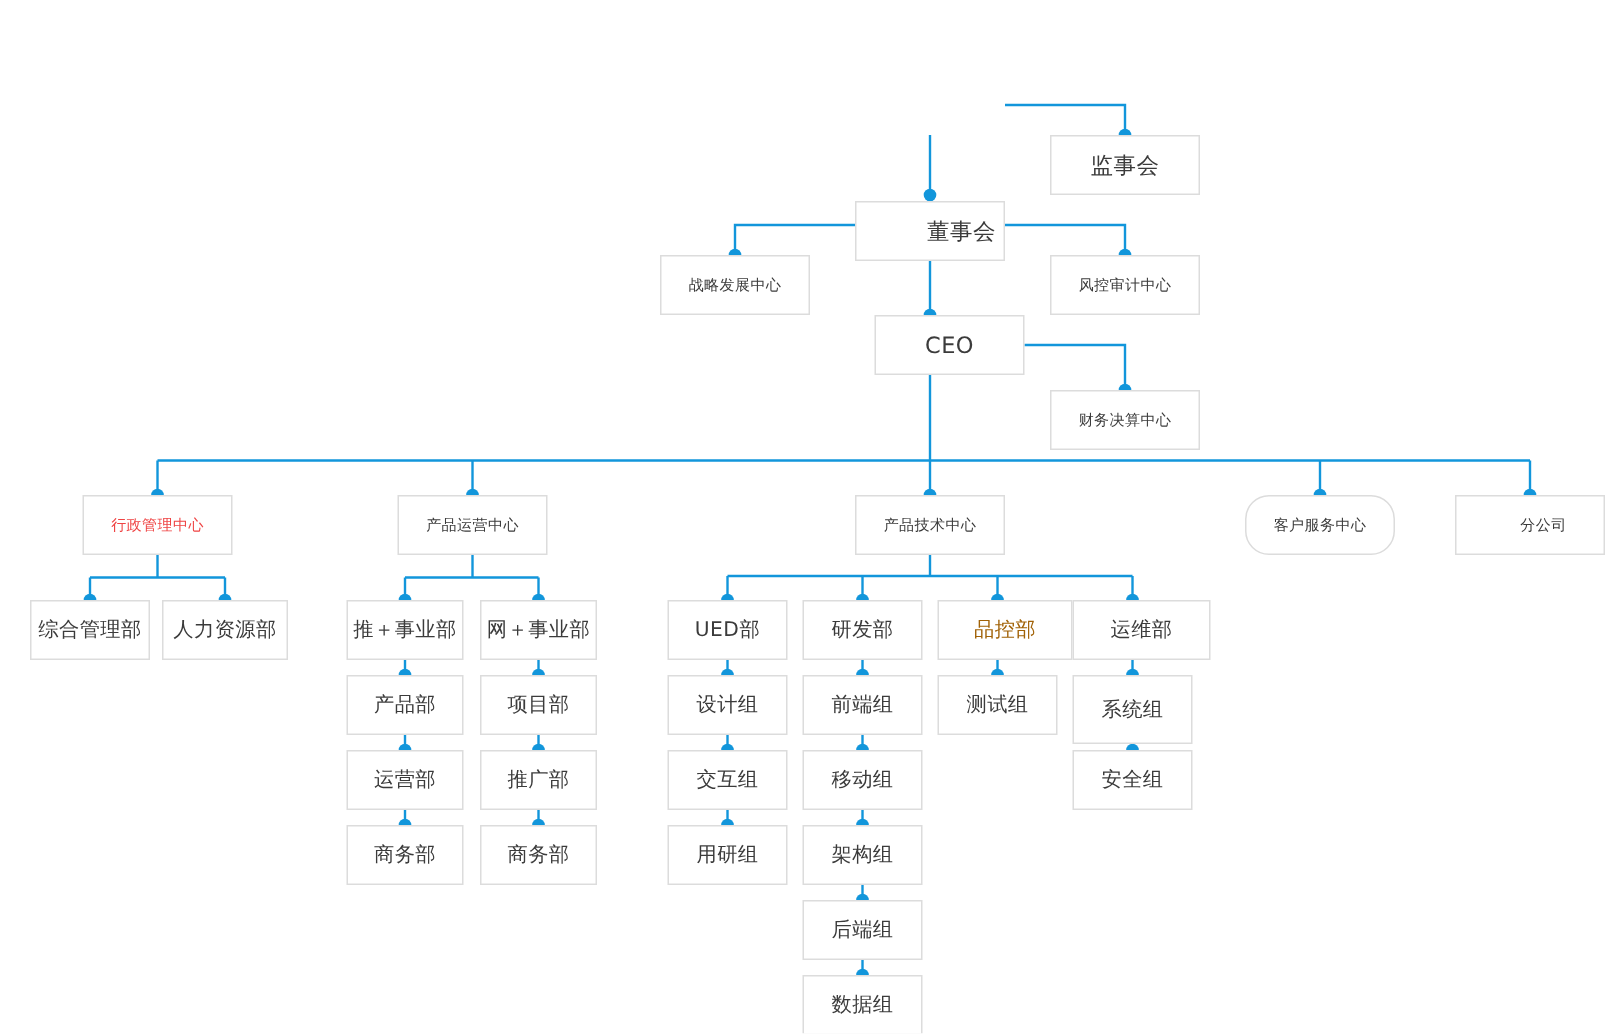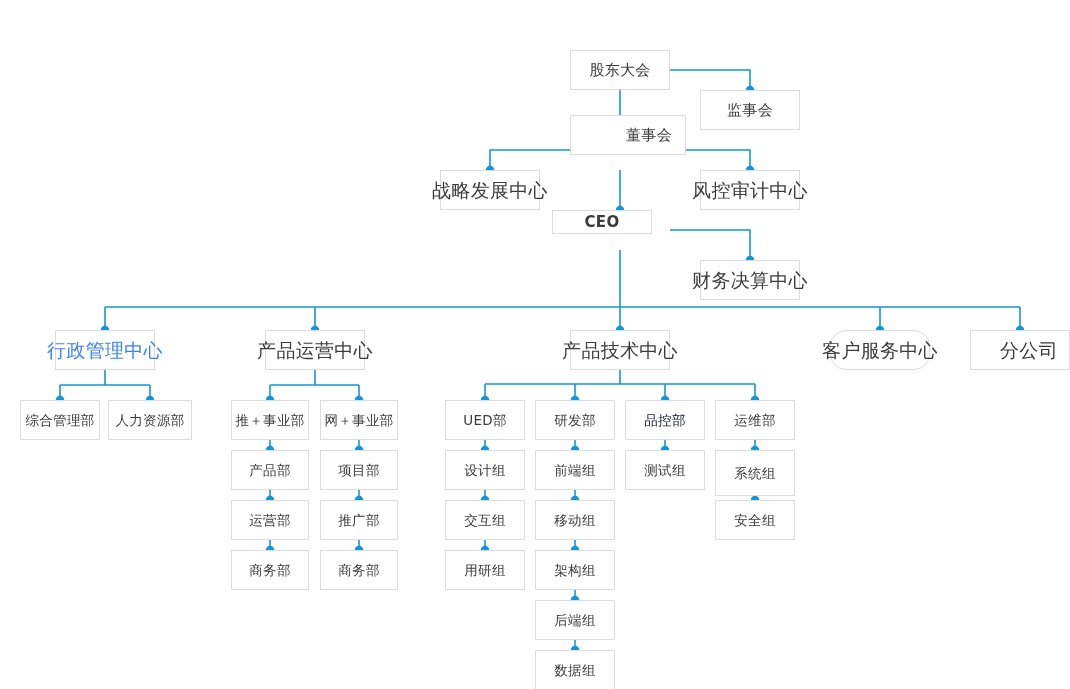--- a/index.html
+++ b/index.html
@@ -28,21 +28,21 @@
     color:#3b3b3b;
     display:flex;
     align-items:center;
     justify-content:center;
     text-align:center;
     line-height:1.1;
     white-space:nowrap;
     letter-spacing:0.3px;
   }
   .node.lvl-top{ font-size:15px; }
-  .node.lvl-mid{ font-size:19px; }
+  .node.lvl-mid{ font-size:10px; }
   .node.lvl-leaf{ font-size:13.5px; }
 </style>
 </head>
 <body>
 
 <div id="chart">
   <svg class="links" viewBox="0 0 1070 689">
       <polyline points="620,90 620,130" fill="none" stroke="#1296db" stroke-width="1.6"></polyline>
       <polyline points="670,70 750,70 750,90" fill="none" stroke="#1296db" stroke-width="1.6"></polyline>
       <polyline points="620,170 620,210" fill="none" stroke="#1296db" stroke-width="1.6"></polyline>
@@ -117,28 +117,27 @@
       <circle cx="485" cy="550" r="4.2" fill="#1296db"></circle>
       <circle cx="575" cy="450" r="4.2" fill="#1296db"></circle>
       <circle cx="575" cy="500" r="4.2" fill="#1296db"></circle>
       <circle cx="575" cy="550" r="4.2" fill="#1296db"></circle>
       <circle cx="575" cy="600" r="4.2" fill="#1296db"></circle>
       <circle cx="575" cy="650" r="4.2" fill="#1296db"></circle>
       <circle cx="665" cy="450" r="4.2" fill="#1296db"></circle>
       <circle cx="755" cy="450" r="4.2" fill="#1296db"></circle>
       <circle cx="755" cy="500" r="4.2" fill="#1296db"></circle>
     </svg>
-<div class="node lvl-top" style="left: 570px; top: 50px; width: 100px; height: 40px; border-color: rgb(220, 220, 220); background: rgb(255, 255, 255); color: rgb(59, 59, 59);">股东大会</div>
     <div class="node lvl-top" style="left: 700px; top: 90px; width: 100px; height: 40px; border-color: rgb(220, 220, 220); background: rgb(255, 255, 255); color: rgb(59, 59, 59);">监事会</div>
-    <div class="node lvl-top" style="left: 570px; top: 115px; width: 116px; height: 40px; border-color: rgb(220, 220, 220); background: rgb(255, 255, 255); color: rgb(59, 59, 59); padding-left: 42px;">董事会</div>
+    <div class="node lvl-top" style="left: 570px; top: 134px; width: 100px; height: 40px; border-color: rgb(220, 220, 220); background: rgb(255, 255, 255); color: rgb(59, 59, 59); padding-left: 42px;">董事会</div>
     <div class="node lvl-mid" style="left: 440px; top: 170px; width: 100px; height: 40px; border-color: rgb(220, 220, 220); background: rgb(255, 255, 255); color: rgb(59, 59, 59);">战略发展中心</div>
     <div class="node lvl-mid" style="left: 700px; top: 170px; width: 100px; height: 40px; border-color: rgb(220, 220, 220); background: rgb(255, 255, 255); color: rgb(59, 59, 59);">风控审计中心</div>
-    <div class="node lvl-top" style="left: 552px; top: 210px; width: 100px; height: 24px; border-color: rgb(220, 220, 220); background: rgb(255, 255, 255); color: rgb(59, 59, 59); font-weight: bold;">CEO</div>
+    <div class="node lvl-top" style="left: 583px; top: 210px; width: 100px; height: 40px; border-color: rgb(220, 220, 220); background: rgb(255, 255, 255); color: rgb(59, 59, 59);">CEO</div>
     <div class="node lvl-mid" style="left: 700px; top: 260px; width: 100px; height: 40px; border-color: rgb(220, 220, 220); background: rgb(255, 255, 255); color: rgb(59, 59, 59);">财务决算中心</div>
-    <div class="node lvl-mid" style="left: 55px; top: 330px; width: 100px; height: 40px; border-color: rgb(220, 220, 220); background: rgb(255, 255, 255); color: #3b82f6;">行政管理中心</div>
+    <div class="node lvl-mid" style="left: 55px; top: 330px; width: 100px; height: 40px; border-color: rgb(220, 220, 220); background: rgb(255, 255, 255); color: #ef4444;">行政管理中心</div>
     <div class="node lvl-mid" style="left: 265px; top: 330px; width: 100px; height: 40px; border-color: rgb(220, 220, 220); background: rgb(255, 255, 255); color: rgb(59, 59, 59);">产品运营中心</div>
     <div class="node lvl-mid" style="left: 570px; top: 330px; width: 100px; height: 40px; border-color: rgb(220, 220, 220); background: rgb(255, 255, 255); color: rgb(59, 59, 59);">产品技术中心</div>
     <div class="node lvl-mid" style="left: 830px; top: 330px; width: 100px; height: 40px; border-color: rgb(220, 220, 220); background: rgb(255, 255, 255); color: rgb(59, 59, 59); border-radius: 16px;">客户服务中心</div>
     <div class="node lvl-mid" style="left: 970px; top: 330px; width: 100px; height: 40px; border-color: rgb(220, 220, 220); background: rgb(255, 255, 255); color: rgb(59, 59, 59); padding-left: 18px;">分公司</div>
     <div class="node lvl-leaf" style="left: 108px; top: 400px; width: 84px; height: 40px; border-color: rgb(220, 220, 220); background: rgb(255, 255, 255); color: rgb(59, 59, 59);">人力资源部</div>
     <div class="node lvl-leaf" style="left: 20px; top: 400px; width: 80px; height: 40px; border-color: rgb(220, 220, 220); background: rgb(255, 255, 255); color: rgb(59, 59, 59);">综合管理部</div>
     <div class="node lvl-leaf" style="left: 231px; top: 400px; width: 78px; height: 40px; border-color: rgb(220, 220, 220); background: rgb(255, 255, 255); color: rgb(59, 59, 59);">推＋事业部</div>
     <div class="node lvl-leaf" style="left: 231px; top: 450px; width: 78px; height: 40px; border-color: rgb(220, 220, 220); background: rgb(255, 255, 255); color: rgb(59, 59, 59);">产品部</div>
     <div class="node lvl-leaf" style="left: 231px; top: 500px; width: 78px; height: 40px; border-color: rgb(220, 220, 220); background: rgb(255, 255, 255); color: rgb(59, 59, 59);">运营部</div>
     <div class="node lvl-leaf" style="left: 231px; top: 550px; width: 78px; height: 40px; border-color: rgb(220, 220, 220); background: rgb(255, 255, 255); color: rgb(59, 59, 59);">商务部</div>
@@ -149,18 +148,18 @@
     <div class="node lvl-leaf" style="left: 445px; top: 400px; width: 80px; height: 40px; border-color: rgb(220, 220, 220); background: rgb(255, 255, 255); color: rgb(59, 59, 59);">UED部</div>
     <div class="node lvl-leaf" style="left: 445px; top: 450px; width: 80px; height: 40px; border-color: rgb(220, 220, 220); background: rgb(255, 255, 255); color: rgb(59, 59, 59);">设计组</div>
     <div class="node lvl-leaf" style="left: 445px; top: 500px; width: 80px; height: 40px; border-color: rgb(220, 220, 220); background: rgb(255, 255, 255); color: rgb(59, 59, 59);">交互组</div>
     <div class="node lvl-leaf" style="left: 445px; top: 550px; width: 80px; height: 40px; border-color: rgb(220, 220, 220); background: rgb(255, 255, 255); color: rgb(59, 59, 59);">用研组</div>
     <div class="node lvl-leaf" style="left: 535px; top: 400px; width: 80px; height: 40px; border-color: rgb(220, 220, 220); background: rgb(255, 255, 255); color: rgb(59, 59, 59); text-align: center;">研发部</div>
     <div class="node lvl-leaf" style="left: 535px; top: 450px; width: 80px; height: 40px; border-color: rgb(220, 220, 220); background: rgb(255, 255, 255); color: rgb(59, 59, 59);">前端组</div>
     <div class="node lvl-leaf" style="left: 535px; top: 500px; width: 80px; height: 40px; border-color: rgb(220, 220, 220); background: rgb(255, 255, 255); color: rgb(59, 59, 59);">移动组</div>
     <div class="node lvl-leaf" style="left: 535px; top: 550px; width: 80px; height: 40px; border-color: rgb(220, 220, 220); background: rgb(255, 255, 255); color: rgb(59, 59, 59);">架构组</div>
     <div class="node lvl-leaf" style="left: 535px; top: 600px; width: 80px; height: 40px; border-color: rgb(220, 220, 220); background: rgb(255, 255, 255); color: rgb(59, 59, 59);">后端组</div>
     <div class="node lvl-leaf" style="left: 535px; top: 650px; width: 80px; height: 40px; border-color: rgb(220, 220, 220); background: rgb(255, 255, 255); color: rgb(59, 59, 59);">数据组</div>
-    <div class="node lvl-leaf" style="left: 625px; top: 400px; width: 80px; height: 40px; border-color: rgb(220, 220, 220); background: rgb(255, 255, 255); color: #0f172a;">品控部</div>
+    <div class="node lvl-leaf" style="left: 625px; top: 400px; width: 90px; height: 40px; border-color: rgb(220, 220, 220); background: rgb(255, 255, 255); color: #a16207;">品控部</div>
     <div class="node lvl-leaf" style="left: 625px; top: 450px; width: 80px; height: 40px; border-color: rgb(220, 220, 220); background: rgb(255, 255, 255); color: rgb(59, 59, 59);">测试组</div>
-    <div class="node lvl-leaf" style="left: 715px; top: 400px; width: 80px; height: 40px; border-color: rgb(220, 220, 220); background: rgb(255, 255, 255); color: rgb(59, 59, 59);">运维部</div>
+    <div class="node lvl-leaf" style="left: 715px; top: 400px; width: 92px; height: 40px; border-color: rgb(220, 220, 220); background: rgb(255, 255, 255); color: rgb(59, 59, 59);">运维部</div>
     <div class="node lvl-leaf" style="left: 715px; top: 450px; width: 80px; height: 46px; border-color: rgb(220, 220, 220); background: rgb(255, 255, 255); color: rgb(59, 59, 59);">系统组</div>
     <div class="node lvl-leaf" style="left: 715px; top: 500px; width: 80px; height: 40px; border-color: rgb(220, 220, 220); background: rgb(255, 255, 255); color: rgb(59, 59, 59);">安全组</div>
   </div>
 
 </body></html>

